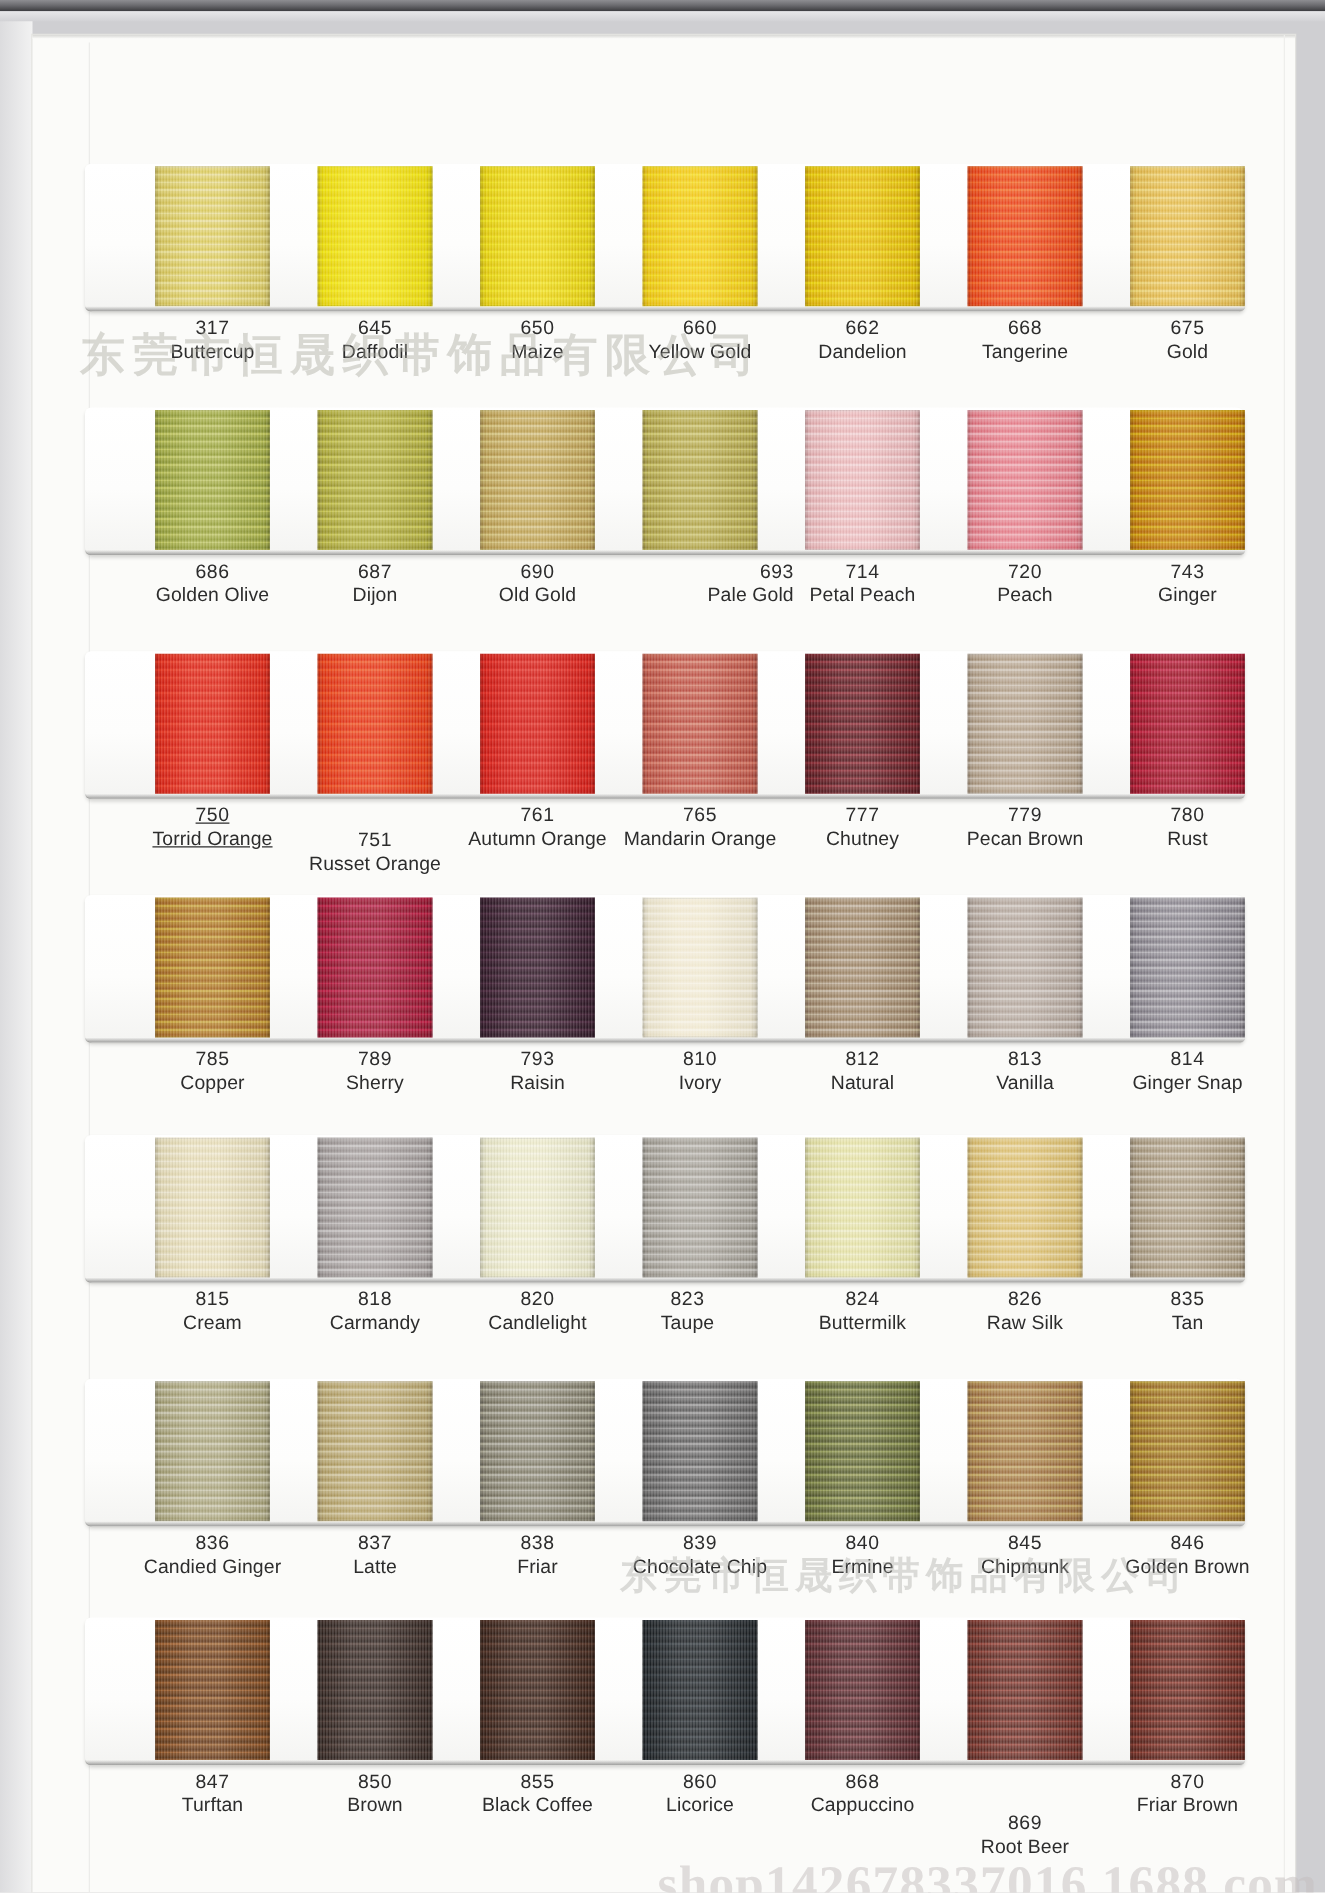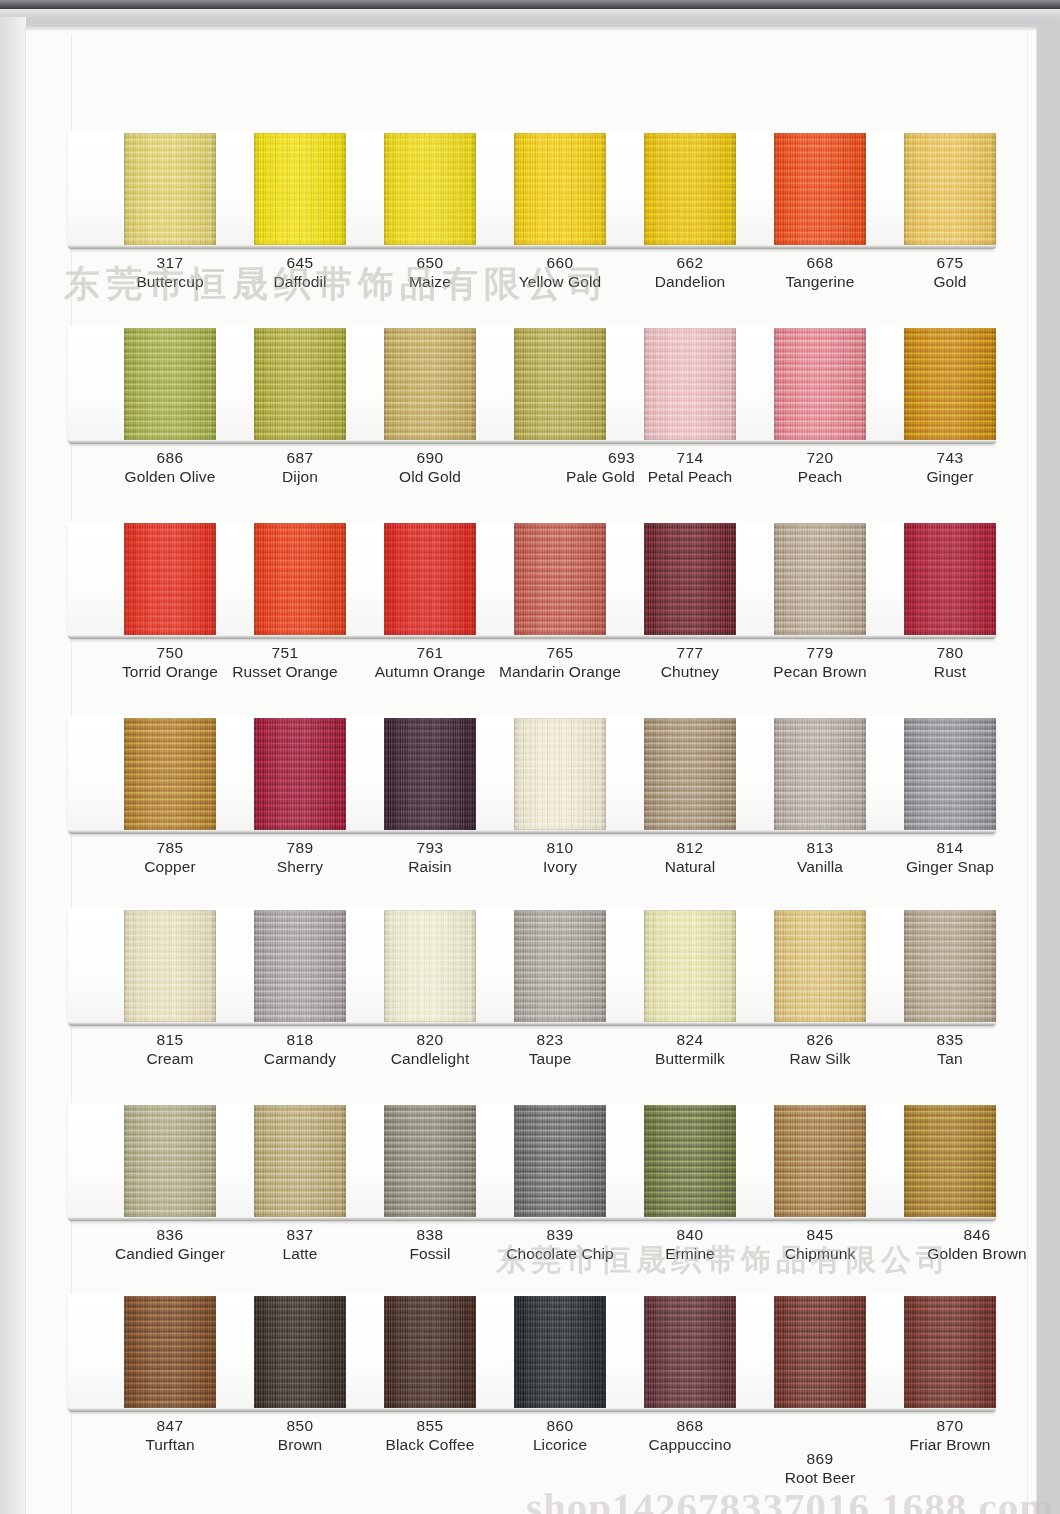--- a/index.html
+++ b/index.html
@@ -328,25 +328,25 @@
             </div>
             <div class="swatch" style="left: 712px;">
               <div class="ribbon" title="Pecan Brown" style="--c: #b8a793;"></div>
             </div>
             <div class="swatch" style="left: 842px;">
               <div class="ribbon" title="Rust" style="--c: #a81b31;"></div>
             </div>
           </div>
         </div>
         <div class="captions">
-          <div class="cap" style="left: 33px;">
+          <div class="cap" style="left: 33px; text-decoration: underline;">
             <span class="code">750</span>
             <span class="name">Torrid Orange</span>
           </div>
-          <div class="cap" style="left: 148px;">
+          <div class="cap" style="left: 163px; margin-top: 20px;">
             <span class="code">751</span>
             <span class="name">Russet Orange</span>
           </div>
           <div class="cap" style="left: 293px;">
             <span class="code">761</span>
             <span class="name">Autumn Orange</span>
           </div>
           <div class="cap" style="left: 423px;">
             <span class="code">765</span>
             <span class="name">Mandarin Orange</span>
@@ -512,35 +512,35 @@
           <div class="cap" style="left: 33px;">
             <span class="code">836</span>
             <span class="name">Candied Ginger</span>
           </div>
           <div class="cap" style="left: 163px;">
             <span class="code">837</span>
             <span class="name">Latte</span>
           </div>
           <div class="cap" style="left: 293px;">
             <span class="code">838</span>
-            <span class="name">Fossil</span>
+            <span class="name">Friar</span>
           </div>
           <div class="cap" style="left: 423px;">
             <span class="code">839</span>
             <span class="name">Chocolate Chip</span>
           </div>
           <div class="cap" style="left: 553px;">
             <span class="code">840</span>
             <span class="name">Ermine</span>
           </div>
           <div class="cap" style="left: 683px;">
             <span class="code">845</span>
             <span class="name">Chipmunk</span>
           </div>
-          <div class="cap" style="left: 840px;">
+          <div class="cap" style="left: 813px;">
             <span class="code">846</span>
             <span class="name">Golden Brown</span>
           </div>
         </div>
       </div>
       <div class="row" style="top: 1266px;">
         <div class="strip-wrap">
           <div class="card-strip"></div>
           <div class="swatches">
             <div class="swatch" style="left: 62px;">

